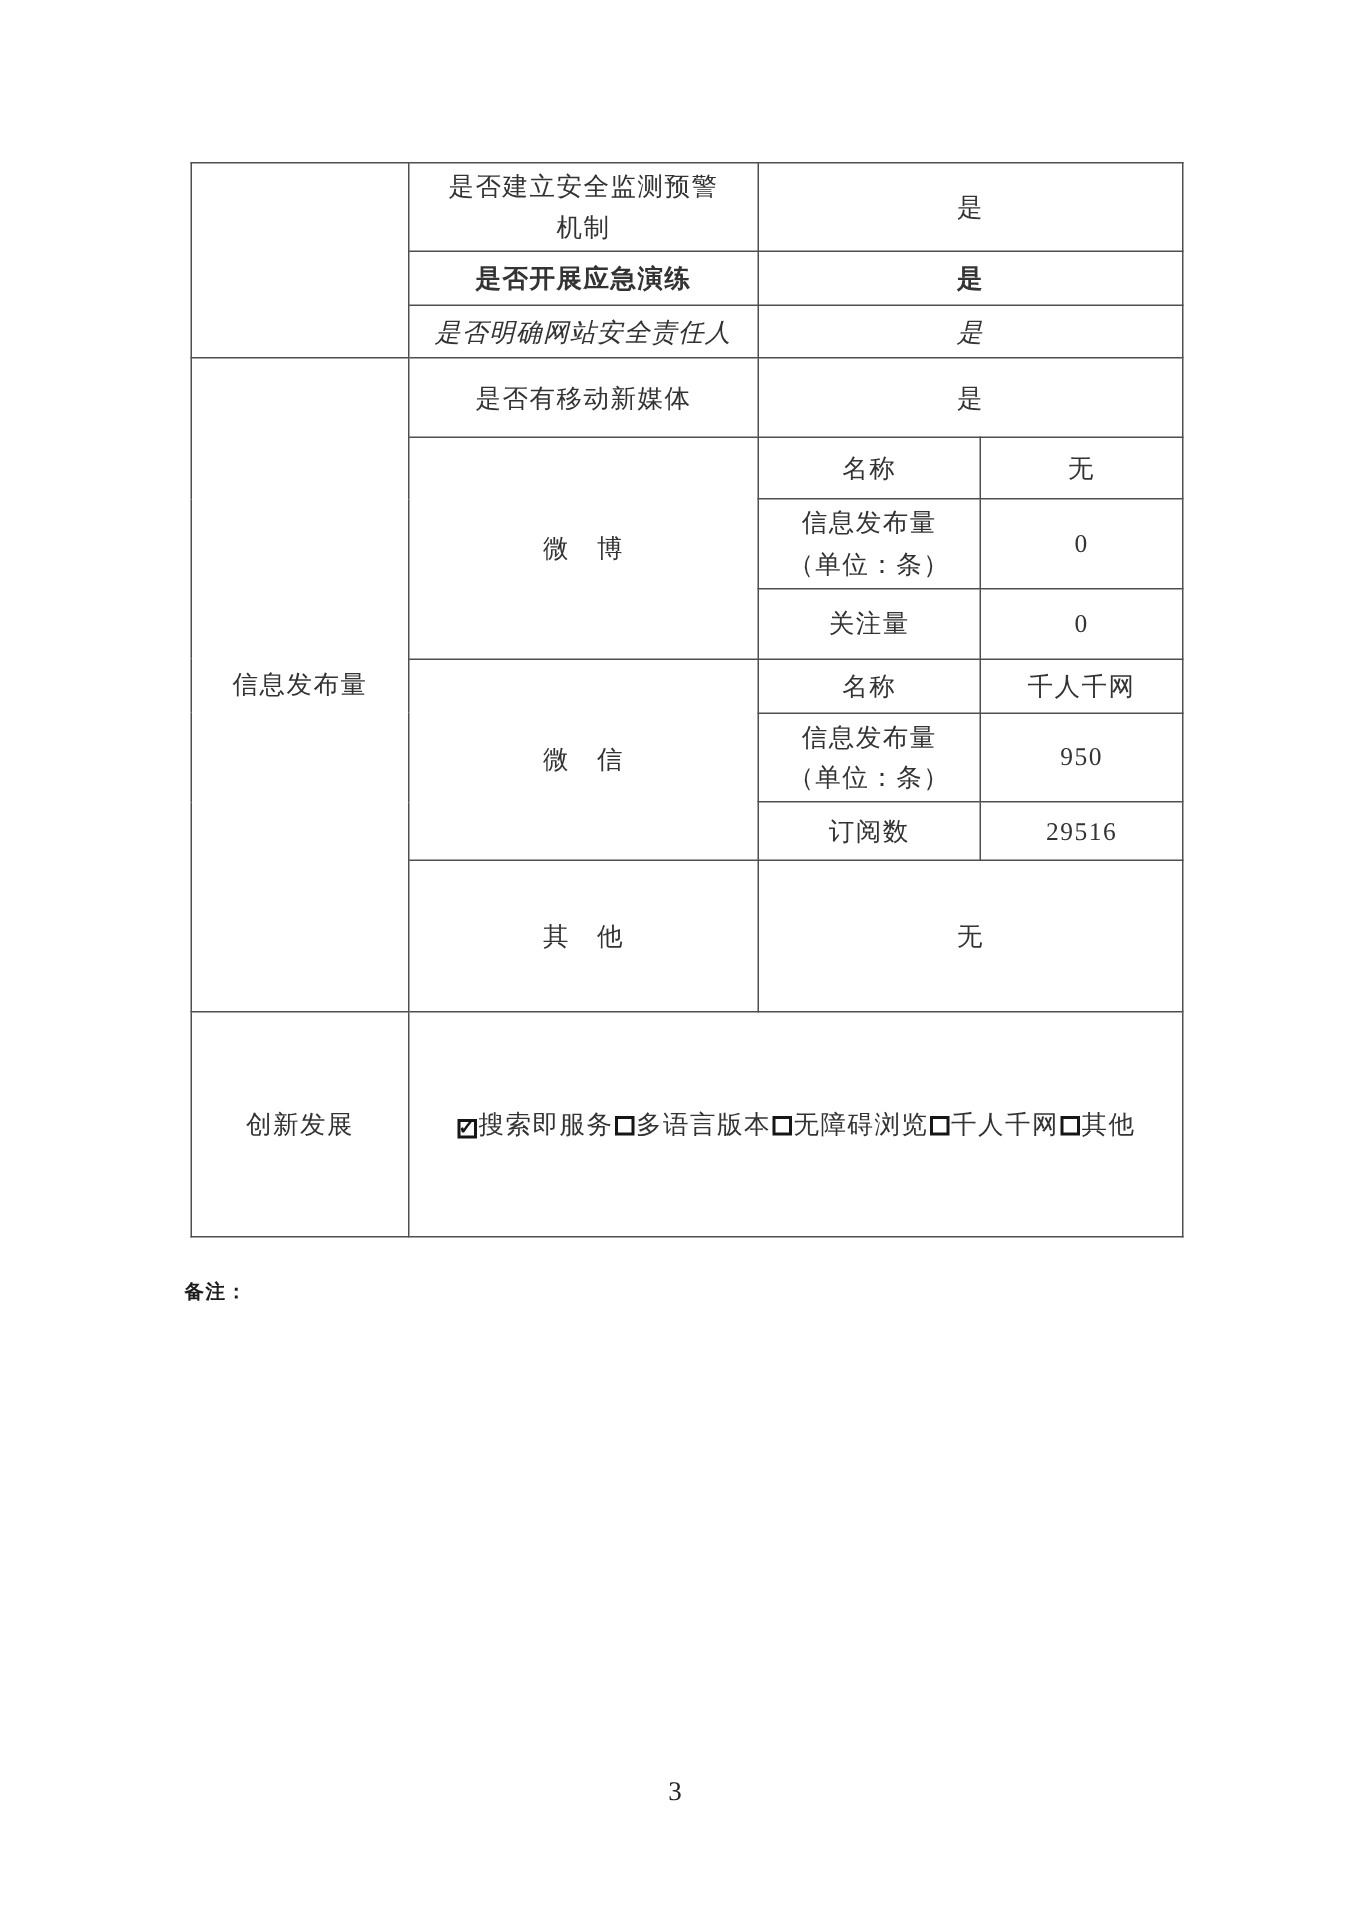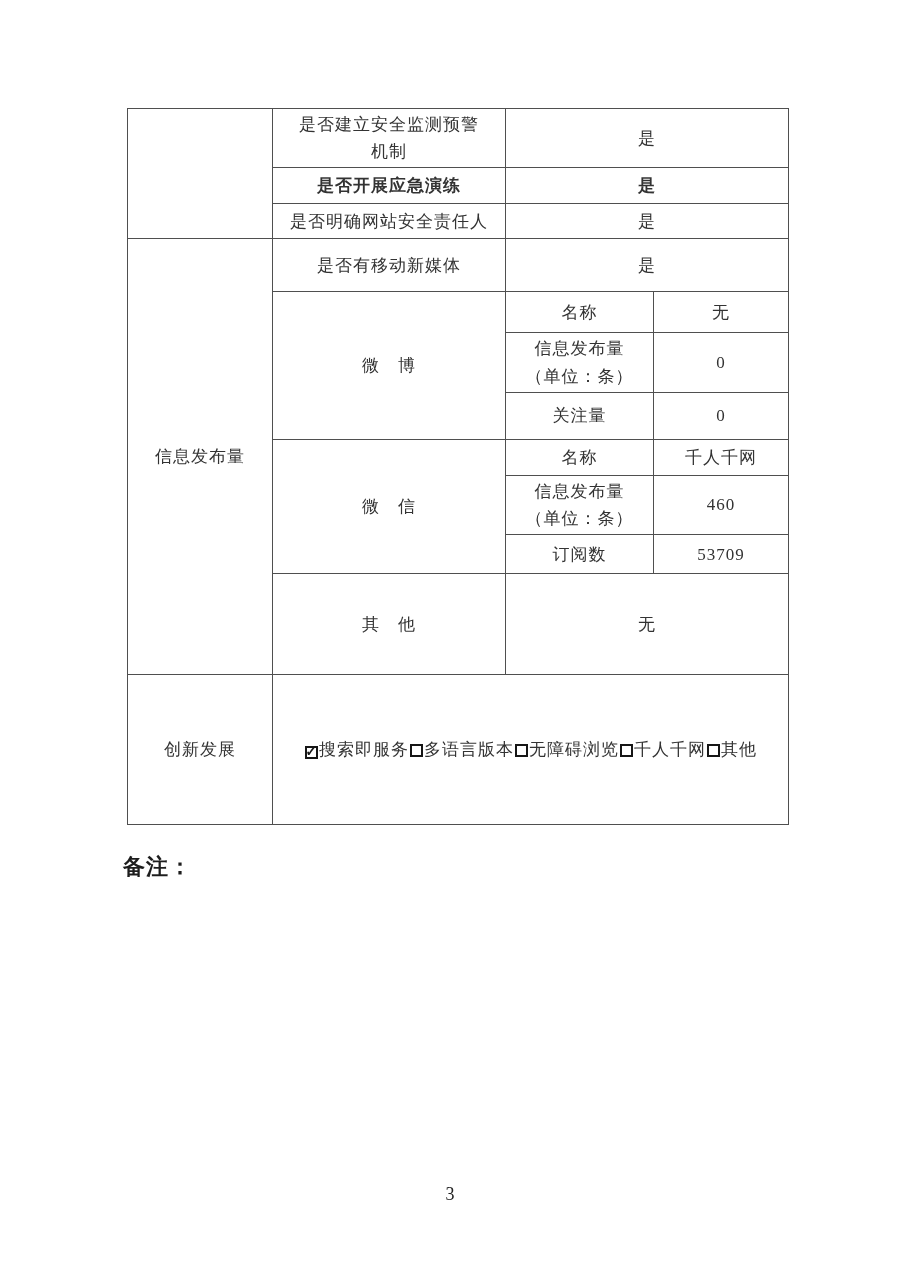--- a/index.html
+++ b/index.html
@@ -28,21 +28,21 @@
     font-size: 17px;
     letter-spacing: 1px;
     color: #333333;
     line-height: 1.6;
     padding: 2px 6px;
   }
   .pre { white-space: pre-line; }
   
   tr.r1  { height: 55px; margin-top: 16px; }
   tr.r2  { height: 36px; font-weight: bold; }
-  tr.r3  { height: 35px; }
+  tr.r3  { height: 35px; font-style: italic; }
   tr.r4  { height: 53px; }
   tr.r5  { height: 41px; }
   tr.r6  { height: 57px; }
   tr.r7  { height: 47px; }
   tr.r8  { height: 36px; }
   tr.r9  { height: 55px; }
   tr.r10 { height: 39px; }
   tr.r11 { height: 101px; }
   tr.r12 { height: 150px; }
 
@@ -71,21 +71,21 @@
     color: #161616;
     line-height: 1;
     transform: translateY(-1px);
   }
   .remarks {
     position: absolute;
     left: 123px;
     top: 852px;
     font-family: "Liberation Sans", "DejaVu Sans", sans-serif;
     font-weight: bold;
-    font-size: 22px;
+    font-size: 13px;
     color: #1d1d1d;
     letter-spacing: 1px;
   }
   .page-number {
     position: absolute;
     left: 0;
     right: 0;
     top: 1184px;
     text-align: center;
     font-size: 18px;
@@ -143,25 +143,25 @@
       </tr>
 
       <tr class="r8">
         <td rowspan="3">微　信</td>
         <td>名称</td>
         <td>千人千网</td>
       </tr>
       <tr class="r9">
         <td class="pre">信息发布量
 （单位：条）</td>
-        <td>460</td>
+        <td>950</td>
       </tr>
       <tr class="r10">
         <td>订阅数</td>
-        <td>53709</td>
+        <td>29516</td>
       </tr>
 
       <tr class="r11">
         <td>其　他</td>
         <td colspan="2">无</td>
       </tr>
 
       <tr class="r12">
         <td>创新发展</td>
         <td colspan="3" class="cb-cell">

